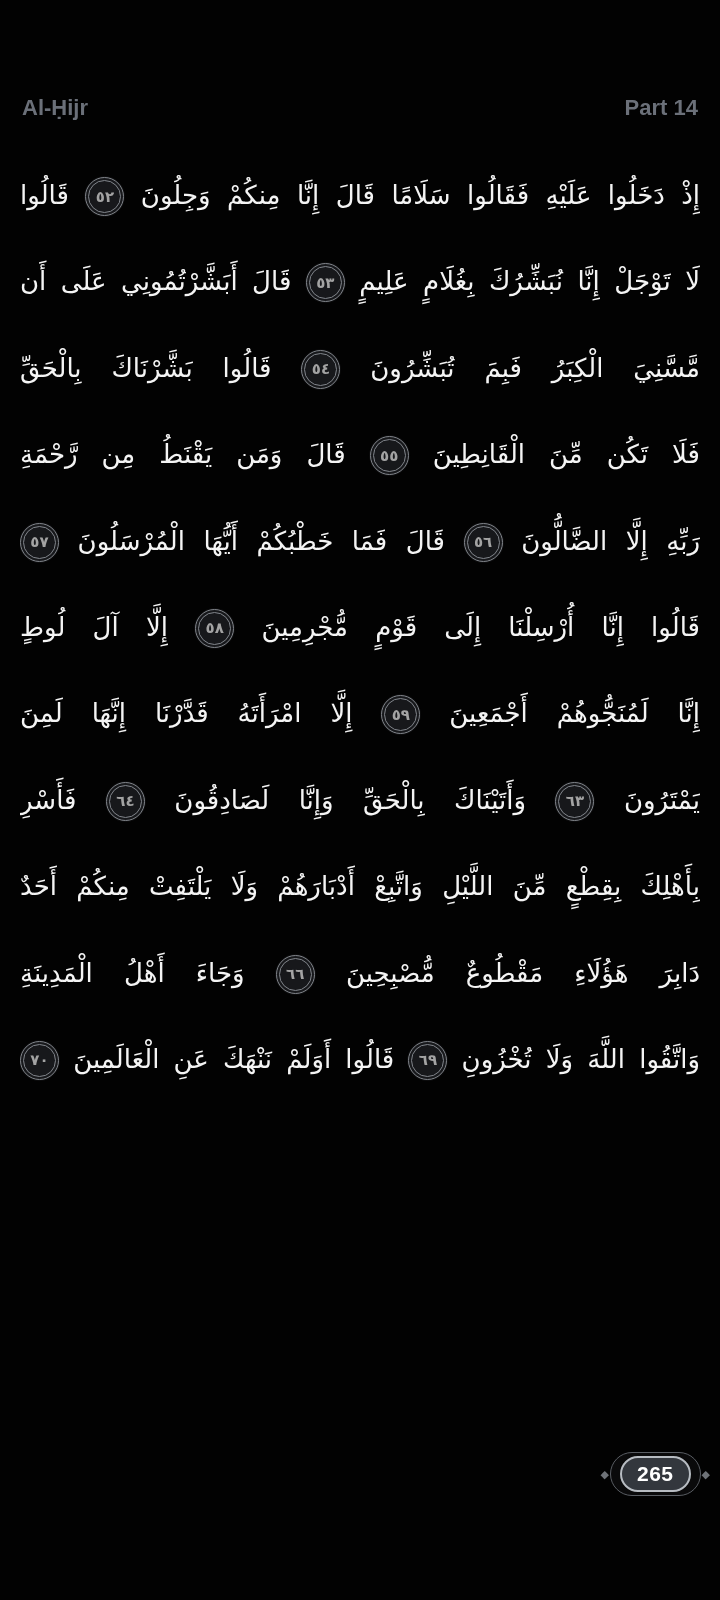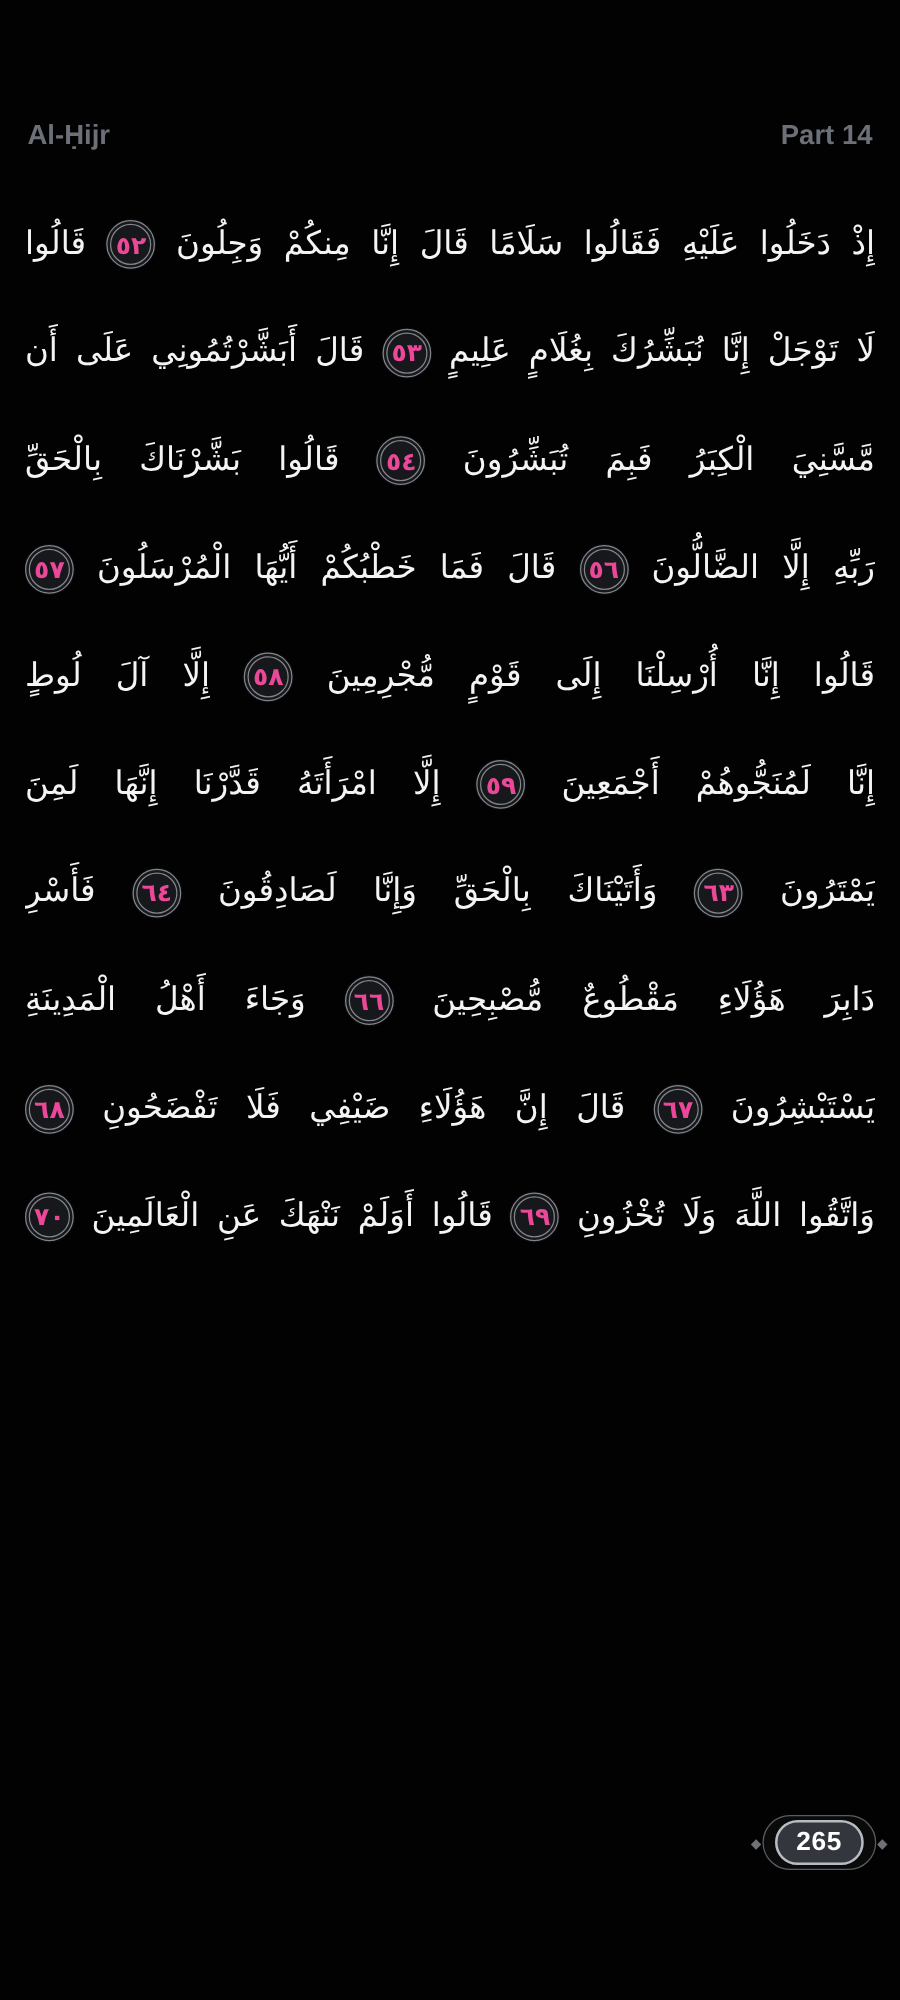--- a/index.html
+++ b/index.html
@@ -30,21 +30,21 @@
     font-family:"DejaVu Sans",sans-serif;
   }
   .ayah-text{white-space:normal;}
   .verse-marker{
     display:inline-flex;align-items:center;justify-content:center;
     box-sizing:border-box;
     width:39px;height:39px;border-radius:50%;
     background:#17181b;
     border:4px double #82868c;
     box-shadow:0 0 0 1px #0c0c0d;
-    font-size:20px;font-weight:bold;color:#ec4899;
+    font-size:15px;font-weight:bold;color:#a3a3a3;
     vertical-align:middle;
     line-height:normal;
     text-align:center;text-align-last:center;
   }
   .page-badge-wrap{
     position:absolute;top:1452px;right:10px;
     display:flex;align-items:center;gap:1px;
   }
   .badge-diamond{
     color:#6e7277;font-size:11px;line-height:1;
@@ -70,26 +70,27 @@
 
 <div class="header">
   <span>Al-Ḥijr</span>
   <span>Part 14</span>
 </div>
 
 <div class="mushaf" id="mushaf-lines">
     <div class="line"><span class="ayah-text">إِذْ دَخَلُوا عَلَيْهِ فَقَالُوا سَلَامًا قَالَ إِنَّا مِنكُمْ وَجِلُونَ</span> <span class="verse-marker">٥٢</span> <span class="ayah-text">قَالُوا</span></div>
     <div class="line"><span class="ayah-text">لَا تَوْجَلْ إِنَّا نُبَشِّرُكَ بِغُلَامٍ عَلِيمٍ</span> <span class="verse-marker">٥٣</span> <span class="ayah-text">قَالَ أَبَشَّرْتُمُونِي عَلَى أَن</span></div>
     <div class="line"><span class="ayah-text">مَّسَّنِيَ الْكِبَرُ فَبِمَ تُبَشِّرُونَ</span> <span class="verse-marker">٥٤</span> <span class="ayah-text">قَالُوا بَشَّرْنَاكَ بِالْحَقِّ</span></div>
+    <div class="line"><span class="ayah-text">فَلَا تَكُن مِّنَ الْقَانِطِينَ</span> <span class="verse-marker">٥٥</span> <span class="ayah-text">قَالَ وَمَن يَقْنَطُ مِن رَّحْمَةِ</span></div>
     <div class="line"><span class="ayah-text">رَبِّهِ إِلَّا الضَّالُّونَ</span> <span class="verse-marker">٥٦</span> <span class="ayah-text">قَالَ فَمَا خَطْبُكُمْ أَيُّهَا الْمُرْسَلُونَ</span> <span class="verse-marker">٥٧</span></div>
     <div class="line"><span class="ayah-text">قَالُوا إِنَّا أُرْسِلْنَا إِلَى قَوْمٍ مُّجْرِمِينَ</span> <span class="verse-marker">٥٨</span> <span class="ayah-text">إِلَّا آلَ لُوطٍ</span></div>
     <div class="line"><span class="ayah-text">إِنَّا لَمُنَجُّوهُمْ أَجْمَعِينَ</span> <span class="verse-marker">٥٩</span> <span class="ayah-text">إِلَّا امْرَأَتَهُ قَدَّرْنَا إِنَّهَا لَمِنَ</span></div>
     <div class="line"><span class="ayah-text">يَمْتَرُونَ</span> <span class="verse-marker">٦٣</span> <span class="ayah-text">وَأَتَيْنَاكَ بِالْحَقِّ وَإِنَّا لَصَادِقُونَ</span> <span class="verse-marker">٦٤</span> <span class="ayah-text">فَأَسْرِ</span></div>
+    <div class="line"><span class="ayah-text">بِأَهْلِكَ بِقِطْعٍ مِّنَ اللَّيْلِ وَاتَّبِعْ أَدْبَارَهُمْ وَلَا يَلْتَفِتْ مِنكُمْ أَحَدٌ</span></div>
     <div class="line"><span class="ayah-text">دَابِرَ هَؤُلَاءِ مَقْطُوعٌ مُّصْبِحِينَ</span> <span class="verse-marker">٦٦</span> <span class="ayah-text">وَجَاءَ أَهْلُ الْمَدِينَةِ</span></div>
-    <div class="line"><span class="ayah-text">يَسْتَبْشِرُونَ</span> <span class="verse-marker">٦٧</span> <span class="ayah-text">قَالَ إِنَّ هَؤُلَاءِ ضَيْفِي فَلَا تَفْضَحُونِ</span> <span class="verse-marker">٦٨</span></div>
     <div class="line"><span class="ayah-text">وَاتَّقُوا اللَّهَ وَلَا تُخْزُونِ</span> <span class="verse-marker">٦٩</span> <span class="ayah-text">قَالُوا أَوَلَمْ نَنْهَكَ عَنِ الْعَالَمِينَ</span> <span class="verse-marker">٧٠</span></div>
   </div>
 
 <div class="page-badge-wrap">
   <span class="badge-diamond">◆</span>
   <div class="badge-outer">
     <div class="badge-inner">265</div>
   </div>
   <span class="badge-diamond">◆</span>
 </div>

